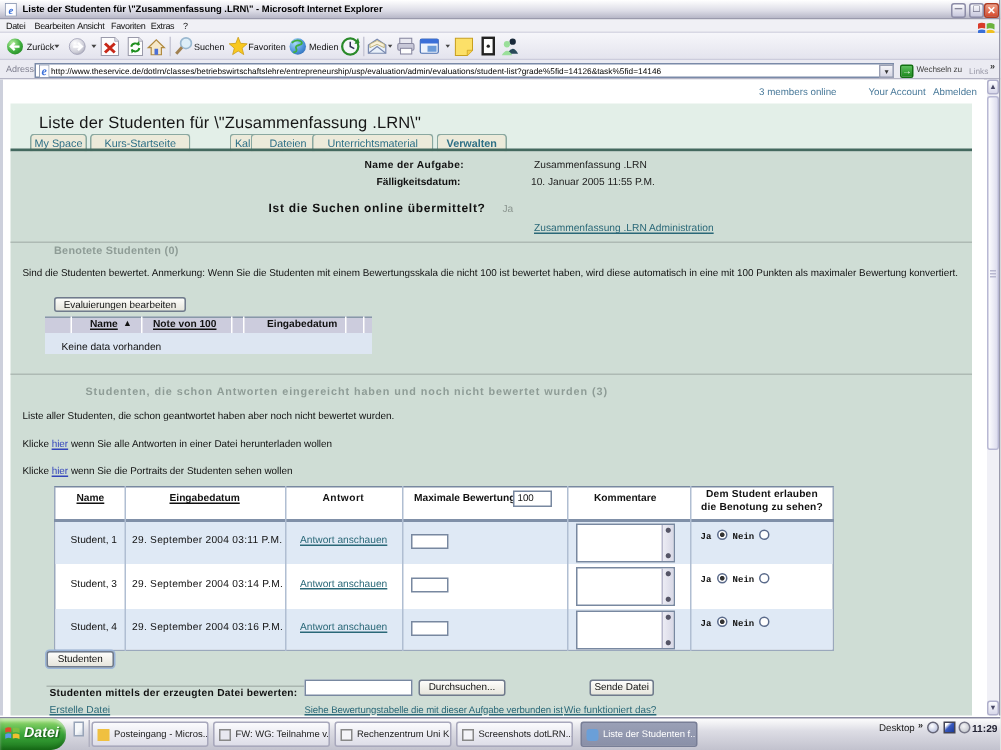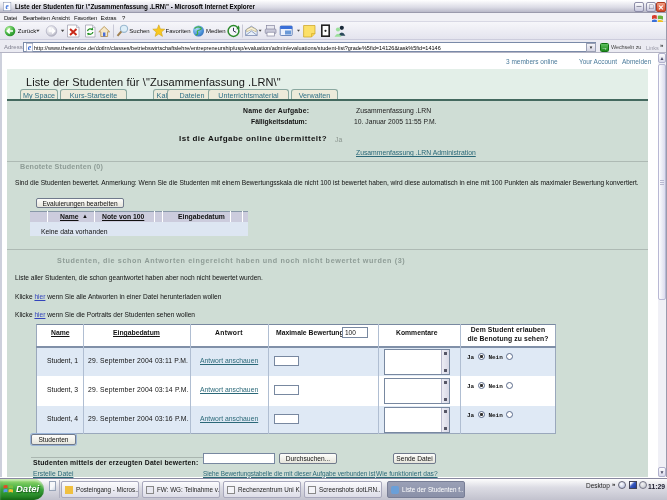--- a/index.html
+++ b/index.html
@@ -175,33 +175,33 @@
 <div class="abs toplink" style="left:506px;">3 members online</div>
 <div class="abs toplink" style="left:579px;">Your Account</div>
 <div class="abs toplink" style="left:622px;">Abmelden</div>
 <div class="abs" id="greenhead"></div>
 <div class="abs" id="ptitle">Liste der Studenten für \"Zusammenfassung .LRN\"</div>
 <div class="abs tab" style="left:20px;width:38px;">My Space</div>
 <div class="abs tab" style="left:60px;width:67px;">Kurs-Startseite</div>
 <div class="abs tab" style="left:129px;width:36px;margin-left:24px;">Kalender</div>
 <div class="abs tab" style="left:167px;width:50px;">Dateien</div>
 <div class="abs tab" style="left:208px;width:81px;">Unterrichtsmaterial</div>
-<div class="abs tab" style="left:291px;width:47px;">Verwalten</div>
+<div class="abs tab" style="left:291px;width:47px;font-weight:bold;">Verwalten</div>
 <div class="abs" id="tealline"></div>
 <div class="abs" id="greenbody"></div>
 
 <div class="abs lbl" style="left:243px;top:107px;letter-spacing:0.25px;">Name der Aufgabe:</div>
 <div class="abs val" style="left:356px;top:107px;">Zusammenfassung .LRN</div>
 <div class="abs lbl" style="left:251px;top:117.5px;">Fälligkeitsdatum:</div>
 <div class="abs val" style="left:354px;top:117.5px;">10. Januar 2005 11:55 P.M.</div>
-<div class="abs lbl" style="left:179px;top:134px;font-size:8px;letter-spacing:0.48px;">Ist die Aufgabe online übermittelt?</div>
+<div class="abs lbl" style="left:179px;top:134px;font-size:8px;letter-spacing:0.48px;">Ist die Suchen online übermittelt?</div>
 <div class="abs val" style="left:335px;top:135.5px;color:#8a948e;">Ja</div>
 <div class="abs link" style="left:356px;top:149px;">Zusammenfassung .LRN Administration</div>
 <div class="abs sep" style="left:7px;top:161px;width:641px;"></div>
-<div class="abs grayhead" style="left:20px;top:161.5px;letter-spacing:0.2px;text-align:right;">Benotete Studenten (0)</div>
+<div class="abs grayhead" style="left:36px;top:161.5px;letter-spacing:0.2px;text-align:right;">Benotete Studenten (0)</div>
 <div class="abs para" style="left:15px;top:179px;">Sind die Studenten bewertet. Anmerkung: Wenn Sie die Studenten mit einem Bewertungsskala die nicht 100 ist bewertet haben, wird diese automatisch in eine mit 100 Punkten als maximaler Bewertung konvertiert.</div>
 <div class="abs btn" style="left:36px;top:198px;width:88px;height:10px;line-height:9px;">Evaluierungen bearbeiten</div>
 
 <div class="abs" style="left:30px;top:211px;width:218px;height:11px;background:#ccccdd;border-top:1px solid #8898a8;"></div>
 <div class="abs" style="left:30px;top:222px;width:218px;height:14px;background:#dde6f2;"></div>
 <div class="abs" style="left:47px;top:211px;width:1px;height:11px;background:#fff;"></div>
 <div class="abs" style="left:93.5px;top:211px;width:1px;height:11px;background:#fff;"></div>
 <div class="abs" style="left:154px;top:211px;width:1px;height:11px;background:#fff;"></div>
 <div class="abs" style="left:162px;top:211px;width:1px;height:11px;background:#fff;"></div>
 <div class="abs" style="left:230px;top:211px;width:1px;height:11px;background:#fff;"></div>

